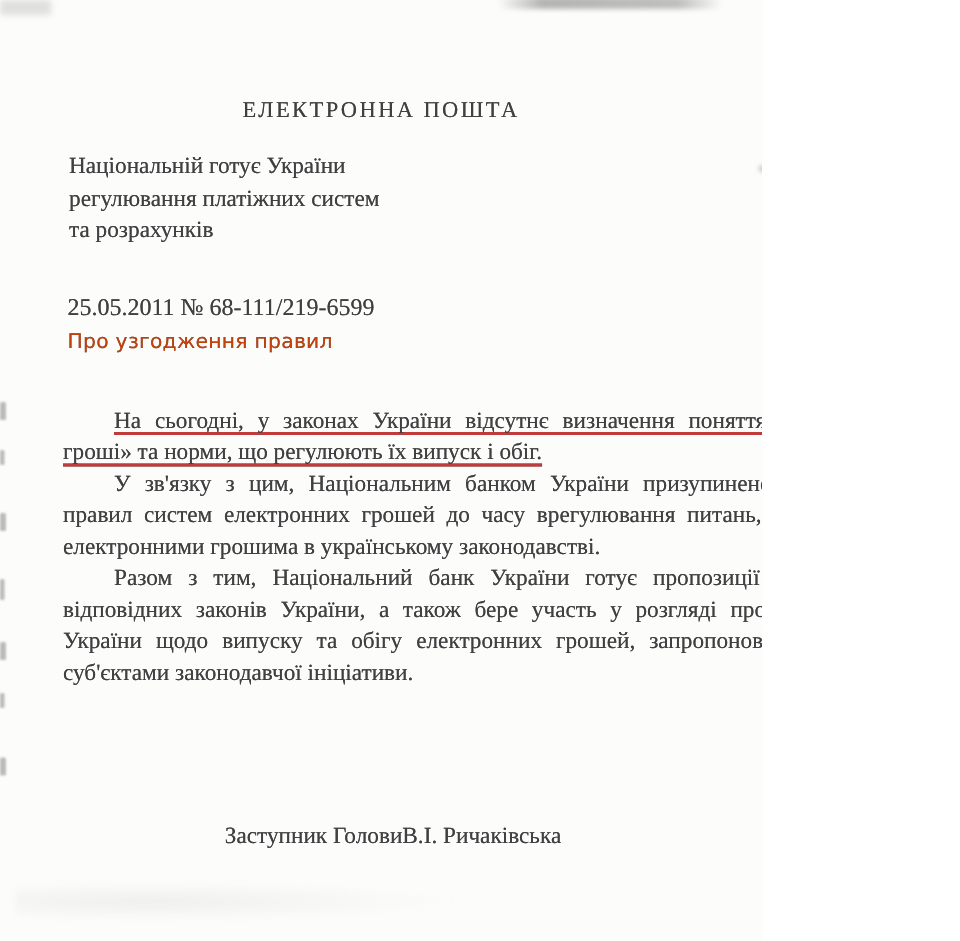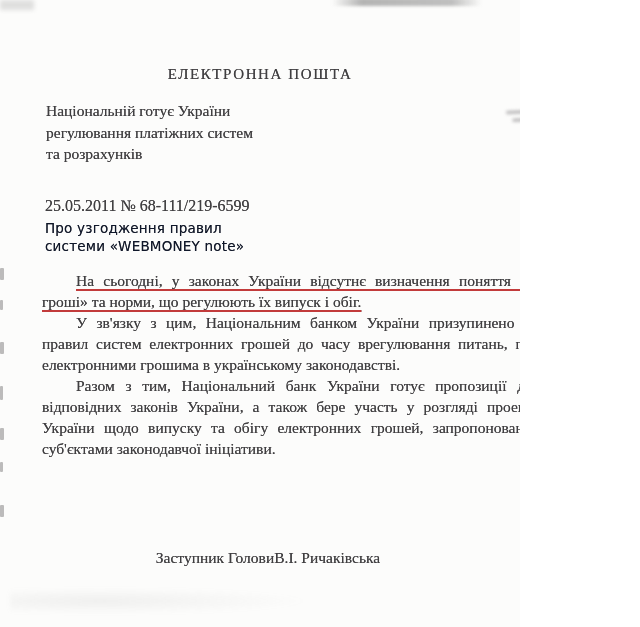--- a/index.html
+++ b/index.html
@@ -3,21 +3,20 @@
 <meta charset="utf-8">
 <style>
   html,body{margin:0;padding:0;}
   body{width:640px;height:627px;background:#ffffff;}
   .page{
     position:relative;width:508px;height:627px;overflow:hidden;
     background:#fcfcfb;
     font-family:"Liberation Serif","DejaVu Serif",serif;
     color:#403f41;
     text-shadow:0 0 .35px rgba(70,68,70,.85);
-    padding-left:12px;
   }
   
   .edge-mark{position:absolute;left:0;background:#6f6d6e;opacity:.45;filter:blur(.7px);border-radius:1px;}
   .corner-smudge{position:absolute;left:0;top:0;width:34px;height:10px;background:#8a8a8a;opacity:.25;filter:blur(2px);}
   .smudge-top{
     position:absolute;left:332px;top:-2px;width:150px;height:8px;
     background:linear-gradient(90deg,rgba(140,140,140,0) 0%,rgba(120,120,120,.55) 20%,rgba(130,130,130,.5) 80%,rgba(140,140,140,0) 100%);
     filter:blur(1.6px);
   }
   .smudge-right{
@@ -35,21 +34,21 @@
   
   .title{
     position:absolute;top:66px;left:0;right:0;text-align:center;
     font-size:15px;letter-spacing:1.6px;white-space:nowrap;
   }
   .recipient{position:absolute;left:46px;top:100px;font-size:15.5px;line-height:21.5px;}
   .ref{position:absolute;left:45px;top:196px;}
   .ref-number{font-size:16px;line-height:20px;margin-bottom:3px;}
   .ref-subject{
     font-family:"DejaVu Sans","Liberation Sans",sans-serif;
-    font-size:13.5px;line-height:18px;color:#0f172a;letter-spacing:.2px;
+    font-size:13.5px;line-height:18px;color:#c2410c;letter-spacing:.2px;
   }
   .body-text{
     position:absolute;left:42px;top:270px;width:558px;
     font-size:15.5px;line-height:21px;text-align:justify;text-align-last:left;
   }
   .body-text p{margin:0;text-indent:34px;}
   .body-text p.underlined{
     text-decoration:underline;
     text-decoration-color:#c23b3b;
     text-decoration-thickness:1.5px;
@@ -82,21 +81,20 @@
 
   <div class="recipient">
     <div>Національній готує України</div>
     <div>регулювання платіжних систем</div>
     <div>та розрахунків</div>
   </div>
 
   <div class="ref">
     <div class="ref-number">25.05.2011 № 68-111/219-6599</div>
     <div class="ref-subject">Про узгодження правил</div>
-    <div class="ref-subject">системи «WEBMONEY note»</div>
   </div>
 
   <div class="body-text">
     <p class="underlined">На сьогодні, у законах України відсутнє визначення поняття «електронні гроші» та норми, що регулюють їх випуск і обіг.</p>
     <p>У зв'язку з цим, Національним банком України призупинено узгодження правил систем електронних грошей до часу врегулювання питань, пов'язаних з електронними грошима в українському законодавстві.</p>
     <p>Разом з тим, Національний банк України готує пропозиції до проектів відповідних законів України, а також бере участь у розгляді проектів законів України щодо випуску та обігу електронних грошей, запропонованих іншими суб'єктами законодавчої ініціативи.</p>
   </div>
 
   <div class="sig-row">
     <span>Заступник Голови</span>

